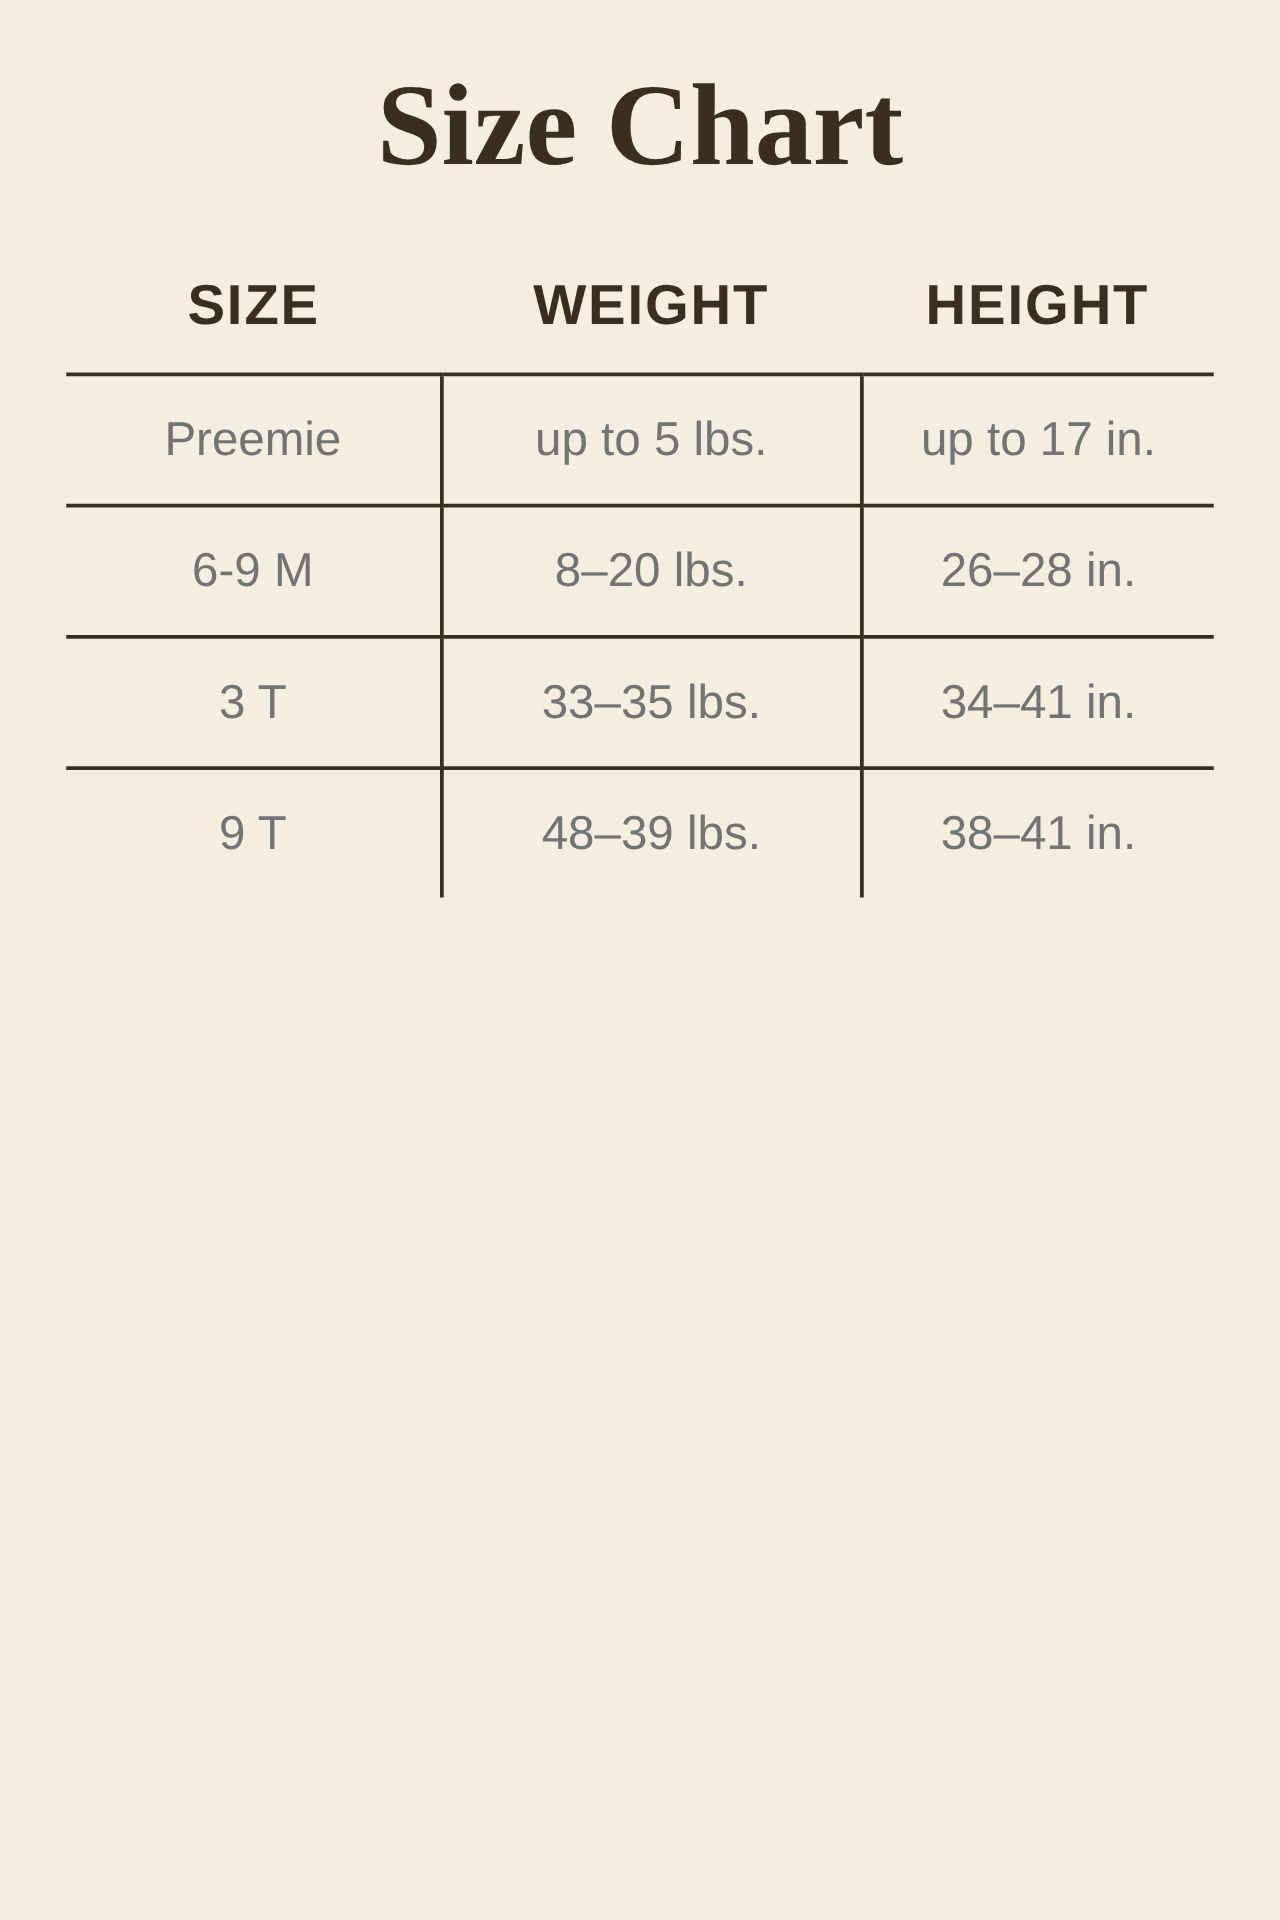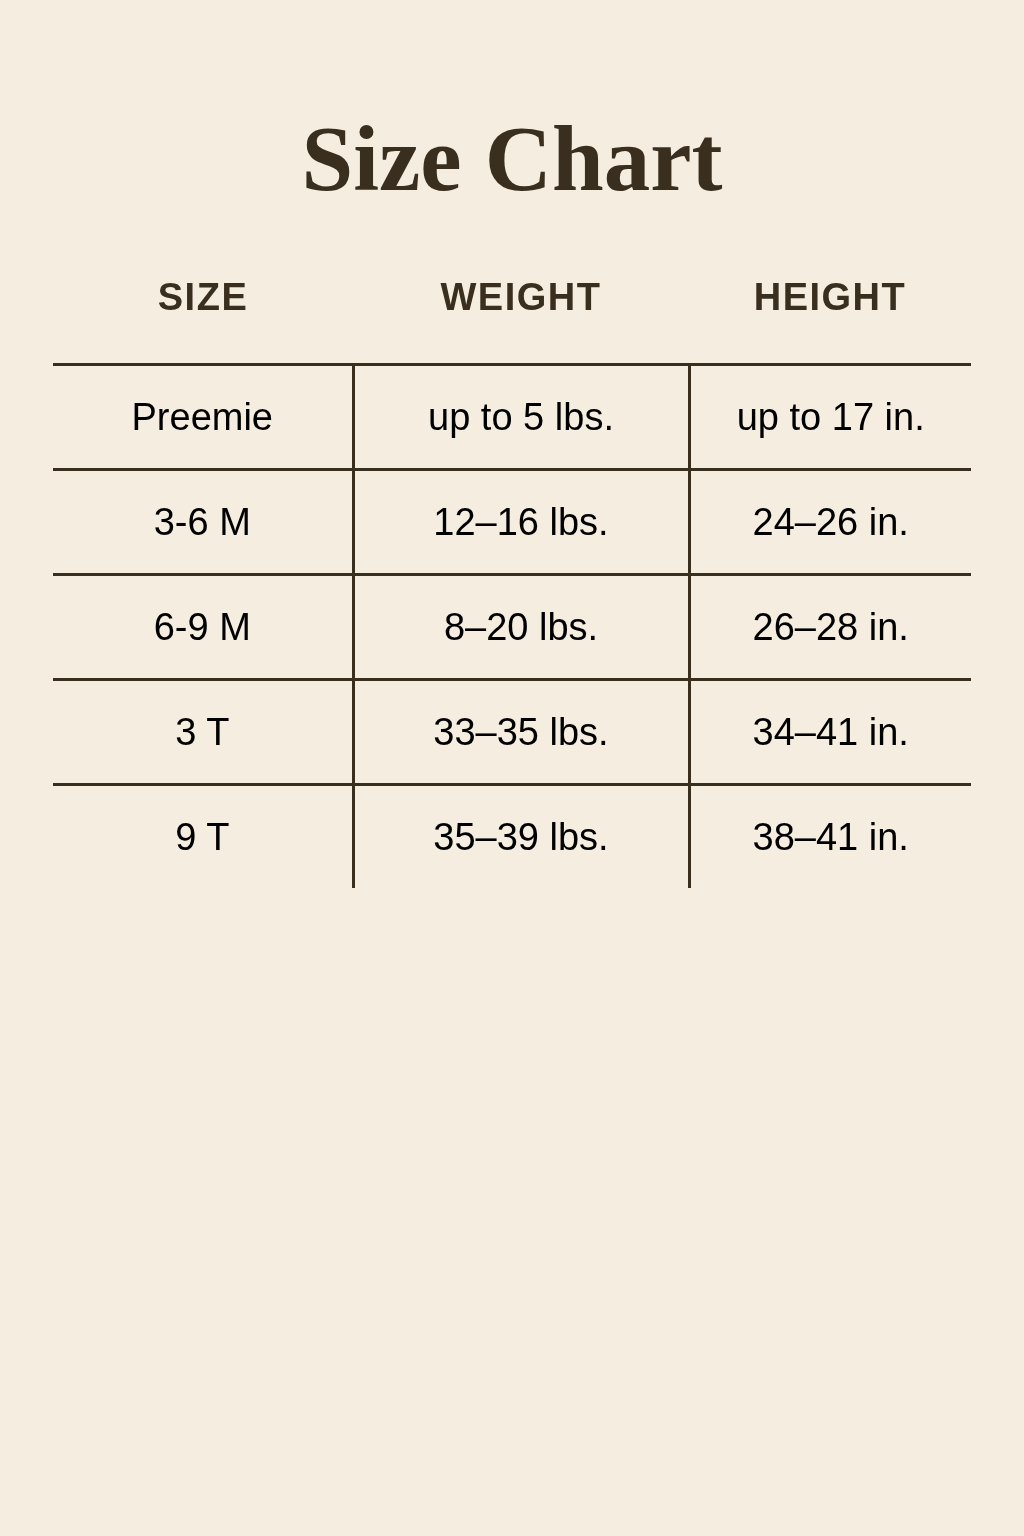--- a/index.html
+++ b/index.html
@@ -21,51 +21,51 @@
     background: #f4ede0;
     position: relative;
   }
   .title {
     text-align: center;
     font-family: "Liberation Serif", serif;
     font-weight: 700;
     font-size: 93px;
     letter-spacing: 0px;
     color: #3a2e1f;
-    padding-top: 112px;
+    padding-top: 54px;
     line-height: 1.0;
   }
   table.size-table {
     width: 918px;
     margin: 0 auto;
     margin-top: 70px;
     border-collapse: collapse;
     table-layout: fixed;
   }
   table.size-table th {
     font-family: "Liberation Sans", sans-serif;
     font-weight: 700;
-    font-size: 38px;
+    font-size: 45px;
     letter-spacing: 1.5px;
     color: #3a2e1f;
-    padding-bottom: 44px;
+    padding-bottom: 28px;
     text-align: center;
     border: none;
   }
   table.size-table thead tr {
     border-bottom: 3px solid #3a2e1f;
   }
   table.size-table thead th {
     border-bottom: 3px solid #3a2e1f;
   }
   table.size-table td {
     font-family: "Liberation Sans", sans-serif;
     font-weight: 400;
     font-size: 38px;
-    color: #000000;
+    color: #737373;
     text-align: center;
     height: 100px;
     border-bottom: 3px solid #3a2e1f;
     border-right: 3px solid #3a2e1f;
   }
   table.size-table td:last-child {
     border-right: none;
   }
   table.size-table tbody tr:last-child td {
     border-bottom: none;
@@ -95,35 +95,30 @@
         <th>HEIGHT</th>
       </tr>
     </thead>
     <tbody>
       <tr>
         <td>Preemie</td>
         <td>up to 5 lbs.</td>
         <td>up to 17 in.</td>
       </tr>
       <tr>
-        <td>3-6 M</td>
-        <td>12–16 lbs.</td>
-        <td>24–26 in.</td>
-      </tr>
-      <tr>
         <td>6-9 M</td>
         <td>8–20 lbs.</td>
         <td>26–28 in.</td>
       </tr>
       <tr>
         <td>3 T</td>
         <td>33–35 lbs.</td>
         <td>34–41 in.</td>
       </tr>
       <tr>
         <td>9 T</td>
-        <td>35–39 lbs.</td>
+        <td>48–39 lbs.</td>
         <td>38–41 in.</td>
       </tr>
     </tbody>
   </table>
 
 </div>
 
 </body></html>

